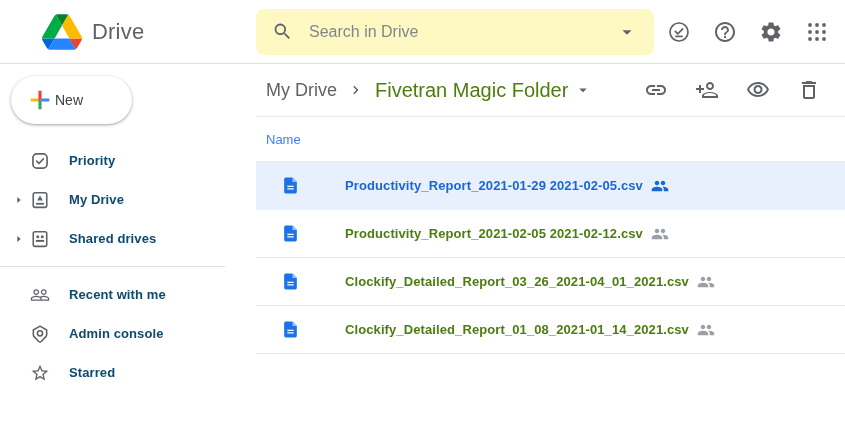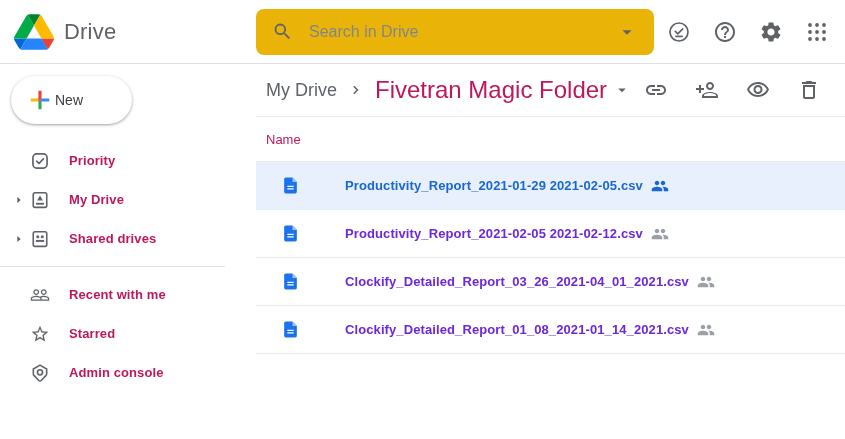--- a/index.html
+++ b/index.html
@@ -1,56 +1,56 @@
 <!DOCTYPE html>
 <html><head>
 <meta charset="utf-8">
 <style>
   * { margin:0; padding:0; box-sizing:border-box; }
   html,body { width:845px; height:439px; overflow:hidden; background:#fff;
               font-family:"Liberation Sans", sans-serif; }
   .header { height:64px; border-bottom:1px solid #dfe1e5; display:flex; align-items:center; }
-  .logo-area { width:256px; flex:none; display:flex; align-items:center; padding-left:14px; gap:10px; cursor:pointer; }
+  .logo-area { width:256px; flex:none; display:flex; align-items:center; padding-left:42px; gap:10px; cursor:pointer; }
   .logo-text { font-size:22px; color:#5f6368; letter-spacing:.2px; }
-  .search-wrap { flex:none; width:398px; height:46px; background:#eab308; border-radius:8px;
+  .search-wrap { flex:none; width:398px; height:46px; background:#fef9c3; border-radius:8px;
                  display:flex; align-items:center; padding:0 16px; }
   .search-wrap input { flex:1; border:none; outline:none; background:transparent; font-size:16px;
                        color:#3c4043; margin-left:16px; font-family:"Liberation Sans",sans-serif; }
   .search-wrap input::placeholder { color:#80868b; }
   .header-icons { margin-left:auto; display:flex; align-items:center; gap:22px; padding-right:16px; }
   .hicon { width:24px; height:24px; display:flex; cursor:pointer; }
 
   .body { display:flex; height:374px; }
   .sidebar { width:256px; flex:none; padding-top:12px; }
   .new-button { margin-left:11px; width:121px; height:48px; background:#fff; border-radius:24px;
                 box-shadow:0 1px 2px 0 rgba(60,64,67,.3), 0 1px 3px 1px rgba(60,64,67,.15);
                 display:flex; align-items:center; padding-left:15px; gap:1px; cursor:pointer; }
   .new-label { font-size:14px; color:#3c4043; font-weight:500; }
   .nav { margin-top:17px; }
   .nav-item { height:39px; display:flex; align-items:center; padding-left:8px; cursor:pointer;
-              color:#be185d; font-size:13px; font-weight:700; }
+              color:#0c4a6e; font-size:13px; font-weight:700; }
   .expander { width:22px; display:flex; justify-content:center; align-items:center; }
   .nav-icon { width:20px; height:20px; margin-right:19px; display:flex; }
   .nav-label { letter-spacing:.1px; }
   .sidebar-divider { height:1px; background:#e0e0e0; margin:8px 31px 8px 0; }
 
   .main { flex:1; min-width:0; display:flex; flex-direction:column; }
   .breadcrumb-row { height:53px; flex:none; display:flex; align-items:center;
                     padding:0 24px 0 10px; border-bottom:1px solid #e8eaed; }
   .bc-parent { font-size:18px; color:#5f6368; cursor:pointer; }
   .bc-sep { margin:0 10px; display:flex; }
-  .bc-current { font-size:24px; color:#be185d; cursor:pointer; }
+  .bc-current { font-size:20px; color:#4d7c0f; cursor:pointer; }
   .bc-caret { margin-left:6px; display:flex; cursor:pointer; }
   .toolbar { margin-left:auto; display:flex; align-items:center; gap:27px; }
   .ticon { width:24px; height:24px; display:flex; cursor:pointer; }
 
   .name-header { height:45px; flex:none; display:flex; align-items:center; padding-left:10px;
-                 font-size:13px; color:#be185d; font-weight:500; border-bottom:1px solid #e8eaed; cursor:pointer; }
+                 font-size:13px; color:#3b82f6; font-weight:500; border-bottom:1px solid #e8eaed; cursor:pointer; }
   .file-row { height:48px; flex:none; display:flex; align-items:center; padding-left:25px;
-              border-bottom:1px solid #e8eaed; font-size:13px; font-weight:700; color:#6d28d9; cursor:pointer; }
+              border-bottom:1px solid #e8eaed; font-size:13px; font-weight:700; color:#4d7c0f; cursor:pointer; }
   .file-row.selected { background:#e8f0fe; border-bottom-color:transparent; color:#1967d2; }
   .file-icon { width:19px; height:19px; margin-right:16px; display:flex; }
   .file-name { white-space:nowrap; letter-spacing:.1px;padding-left:29px; }
   .shared-badge { margin-left:8px; width:18px; height:18px; display:flex; color:#9aa0a6; }
   .file-row.selected .shared-badge { color:#1967d2; }
 </style>
 </head>
 <body>
 
 <div class="header">
@@ -184,36 +184,36 @@
               <path d="M16.5 13c-1.2 0-3.07.34-4.5 1-1.43-.67-3.3-1-4.5-1C5.33 13 1 14.08 1 16.25V19h22v-2.75c0-2.17-4.33-3.25-6.5-3.25zm-4 4.5h-10v-1.25c0-.54 2.56-1.75 5-1.75s5 1.21 5 1.75v1.25zm9 0H14v-1.25c0-.46-.2-.86-.52-1.22.88-.3 1.96-.53 3.02-.53 2.44 0 5 1.21 5 1.75v1.25zM7.5 12c1.93 0 3.5-1.57 3.5-3.5S9.43 5 7.5 5 4 6.57 4 8.5 5.57 12 7.5 12zm0-5.5c1.1 0 2 .9 2 2s-.9 2-2 2-2-.9-2-2 .9-2 2-2zm9 5.5c1.93 0 3.5-1.57 3.5-3.5S18.43 5 16.5 5 13 6.57 13 8.5s1.57 3.5 3.5 3.5zm0-5.5c1.1 0 2 .9 2 2s-.9 2-2 2-2-.9-2-2 .9-2 2-2z"></path>
             </svg>
         </span>
         <span class="nav-label">Recent with me</span>
       </div>
 
 
       <div class="nav-item">
         <span class="expander"></span>
         <span class="nav-icon">
-          <svg viewBox="0 0 24 24" width="20" height="20" fill="#5f6368">
-              <path d="M22 9.24l-7.19-.62L12 2 9.19 8.63 2 9.24l5.46 4.73L5.82 21 12 17.27 18.18 21l-1.63-7.03L22 9.24zM12 15.4l-3.76 2.27 1-4.28-3.32-2.88 4.38-.38L12 6.1l1.71 4.04 4.38.38-3.32 2.88 1 4.28L12 15.4z"></path>
-            </svg>
-        </span>
-        <span class="nav-label">Starred</span>
-      </div>
-
-      <div class="nav-item">
-        <span class="expander"></span>
-        <span class="nav-icon">
           <svg viewBox="0 0 24 24" width="20" height="20" fill="none" stroke="#5f6368" stroke-width="1.9">
             <path d="M12 2.6l8 4.6v5.6c0 .9-.35 1.75-.97 2.4l-5.6 5.8a2 2 0 0 1-2.86 0l-5.6-5.8A3.45 3.45 0 0 1 4 12.8V7.2z" stroke-linejoin="round"></path>
             <circle cx="12" cy="11.2" r="3.1"></circle>
           </svg>
         </span>
         <span class="nav-label">Admin console</span>
+      </div>
+
+      <div class="nav-item">
+        <span class="expander"></span>
+        <span class="nav-icon">
+          <svg viewBox="0 0 24 24" width="20" height="20" fill="#5f6368">
+              <path d="M22 9.24l-7.19-.62L12 2 9.19 8.63 2 9.24l5.46 4.73L5.82 21 12 17.27 18.18 21l-1.63-7.03L22 9.24zM12 15.4l-3.76 2.27 1-4.28-3.32-2.88 4.38-.38L12 6.1l1.71 4.04 4.38.38-3.32 2.88 1 4.28L12 15.4z"></path>
+            </svg>
+        </span>
+        <span class="nav-label">Starred</span>
       </div>
     </div>
   </div>
 
   <div class="main">
     <div class="breadcrumb-row">
       <span class="bc-parent">My Drive</span>
       <span class="bc-sep">
         <svg viewBox="0 0 24 24" width="18" height="18" fill="#5f6368">
             <path d="M9.7 6.3L8.3 7.7l4.3 4.3-4.3 4.3 1.4 1.4 5.7-5.7z"></path>

